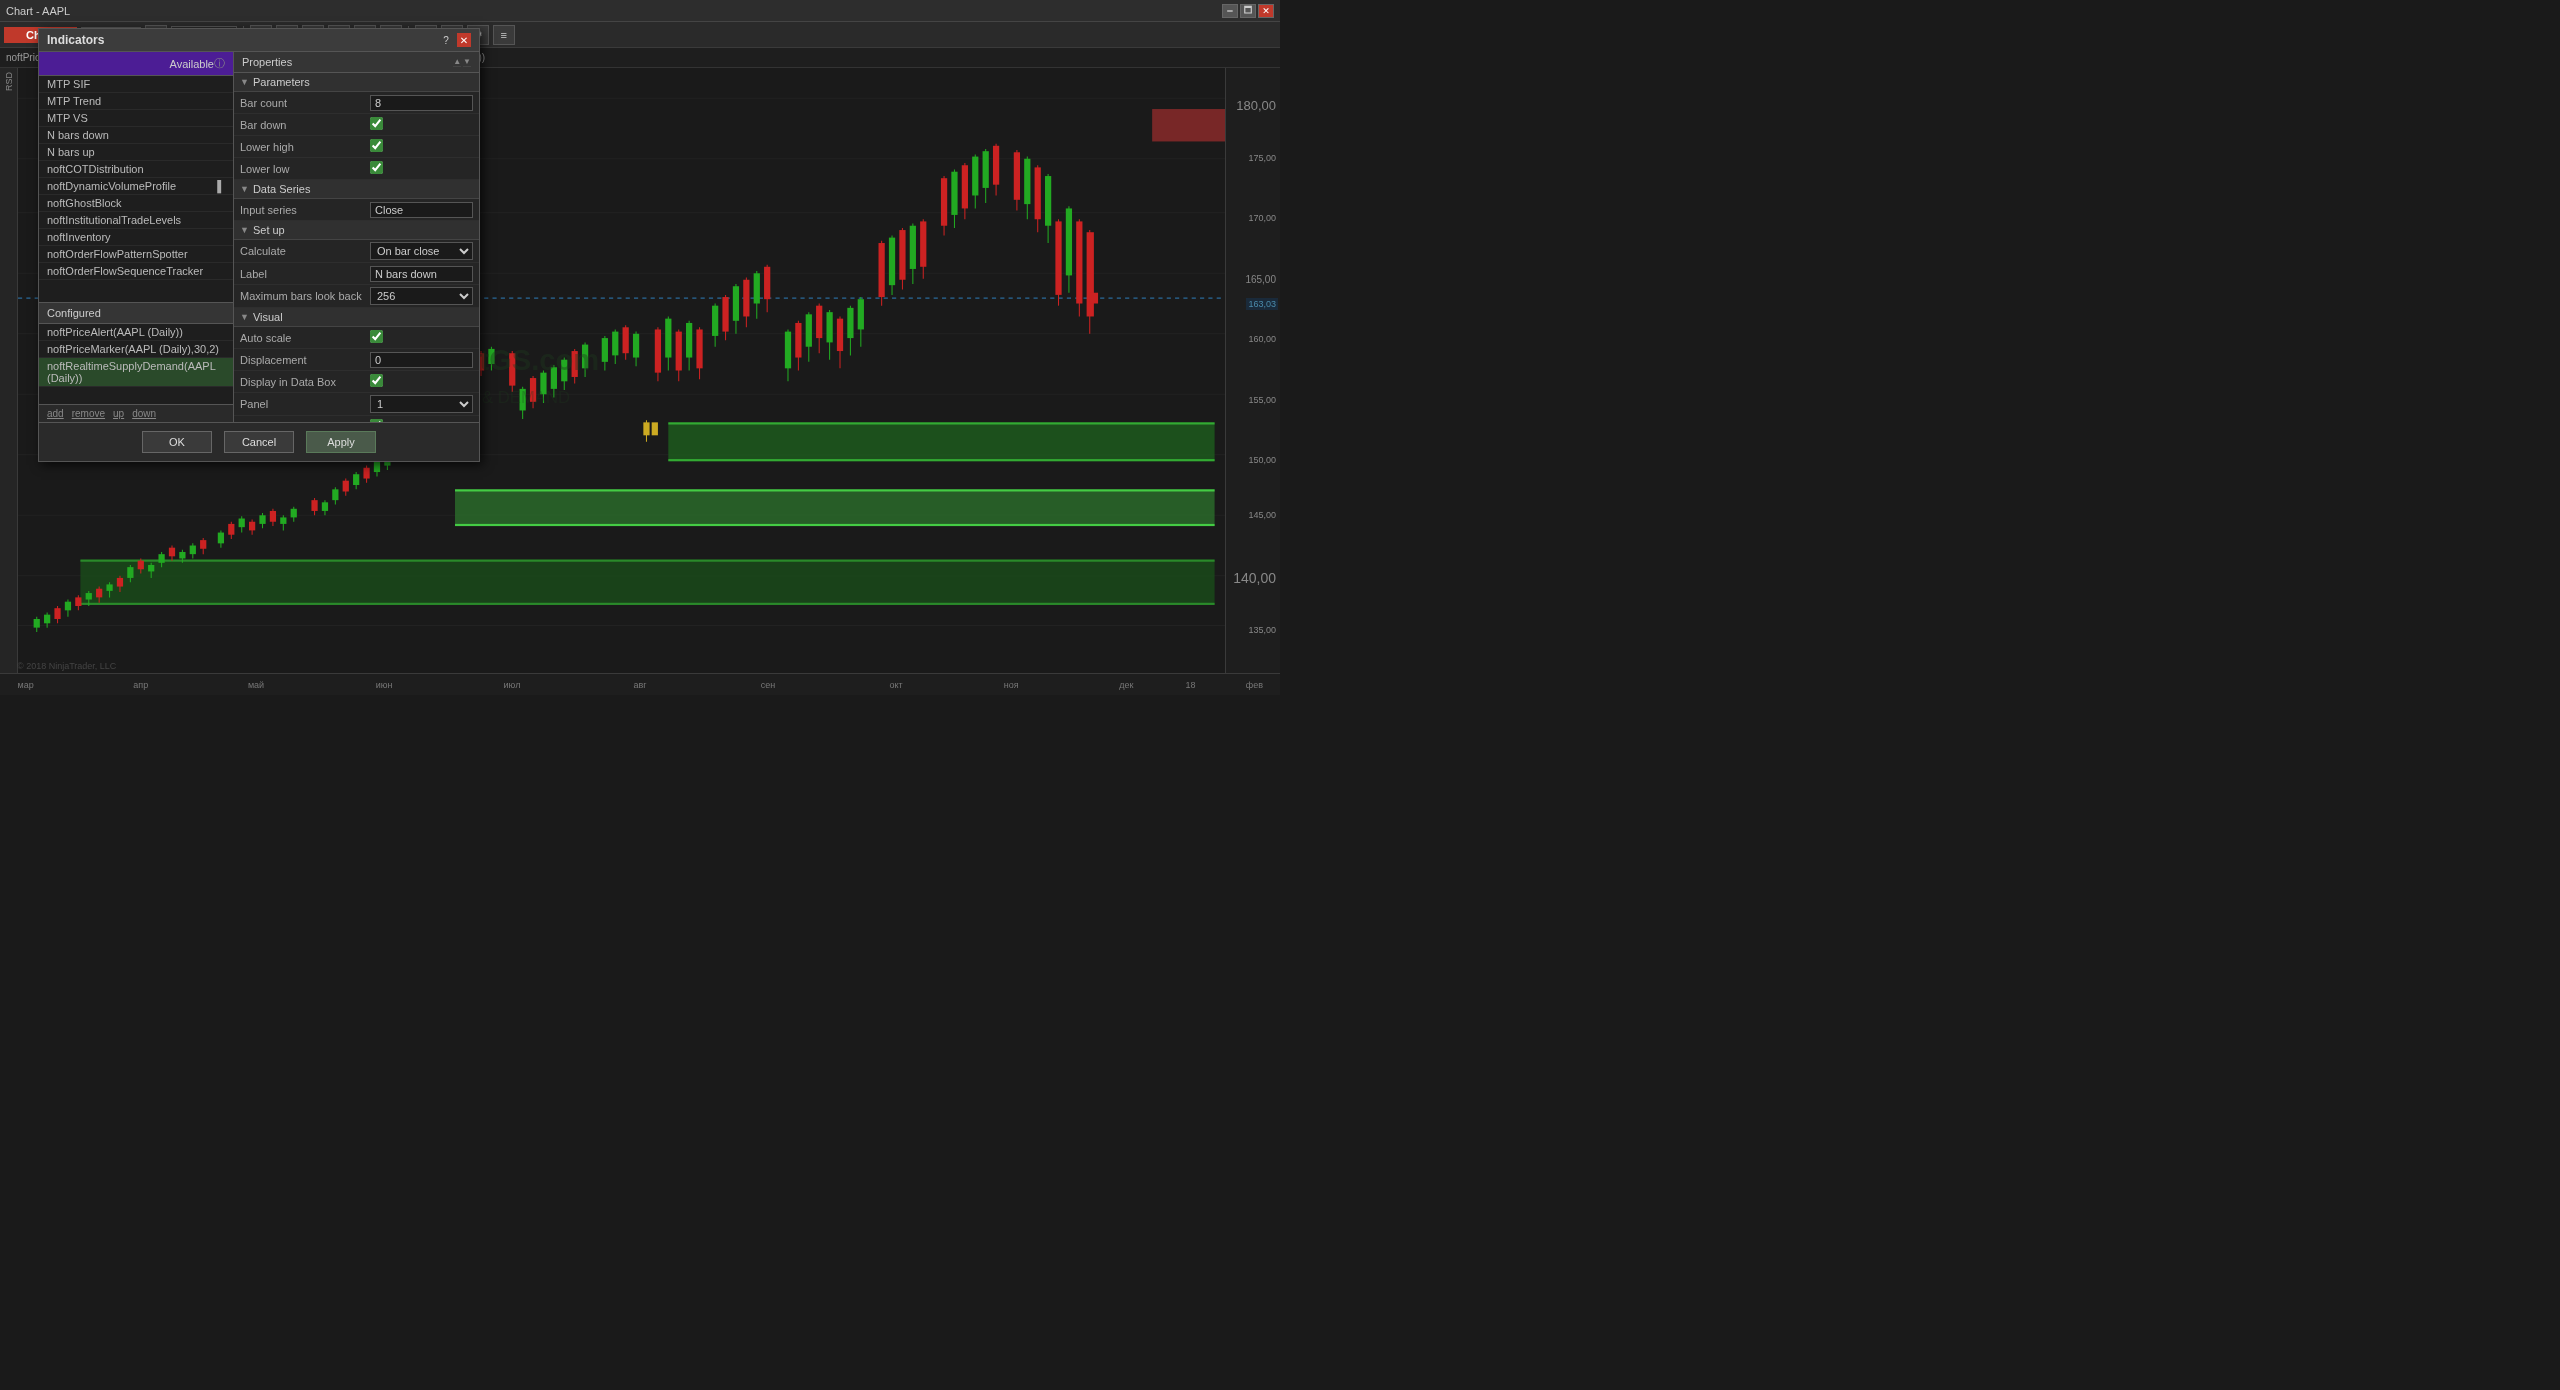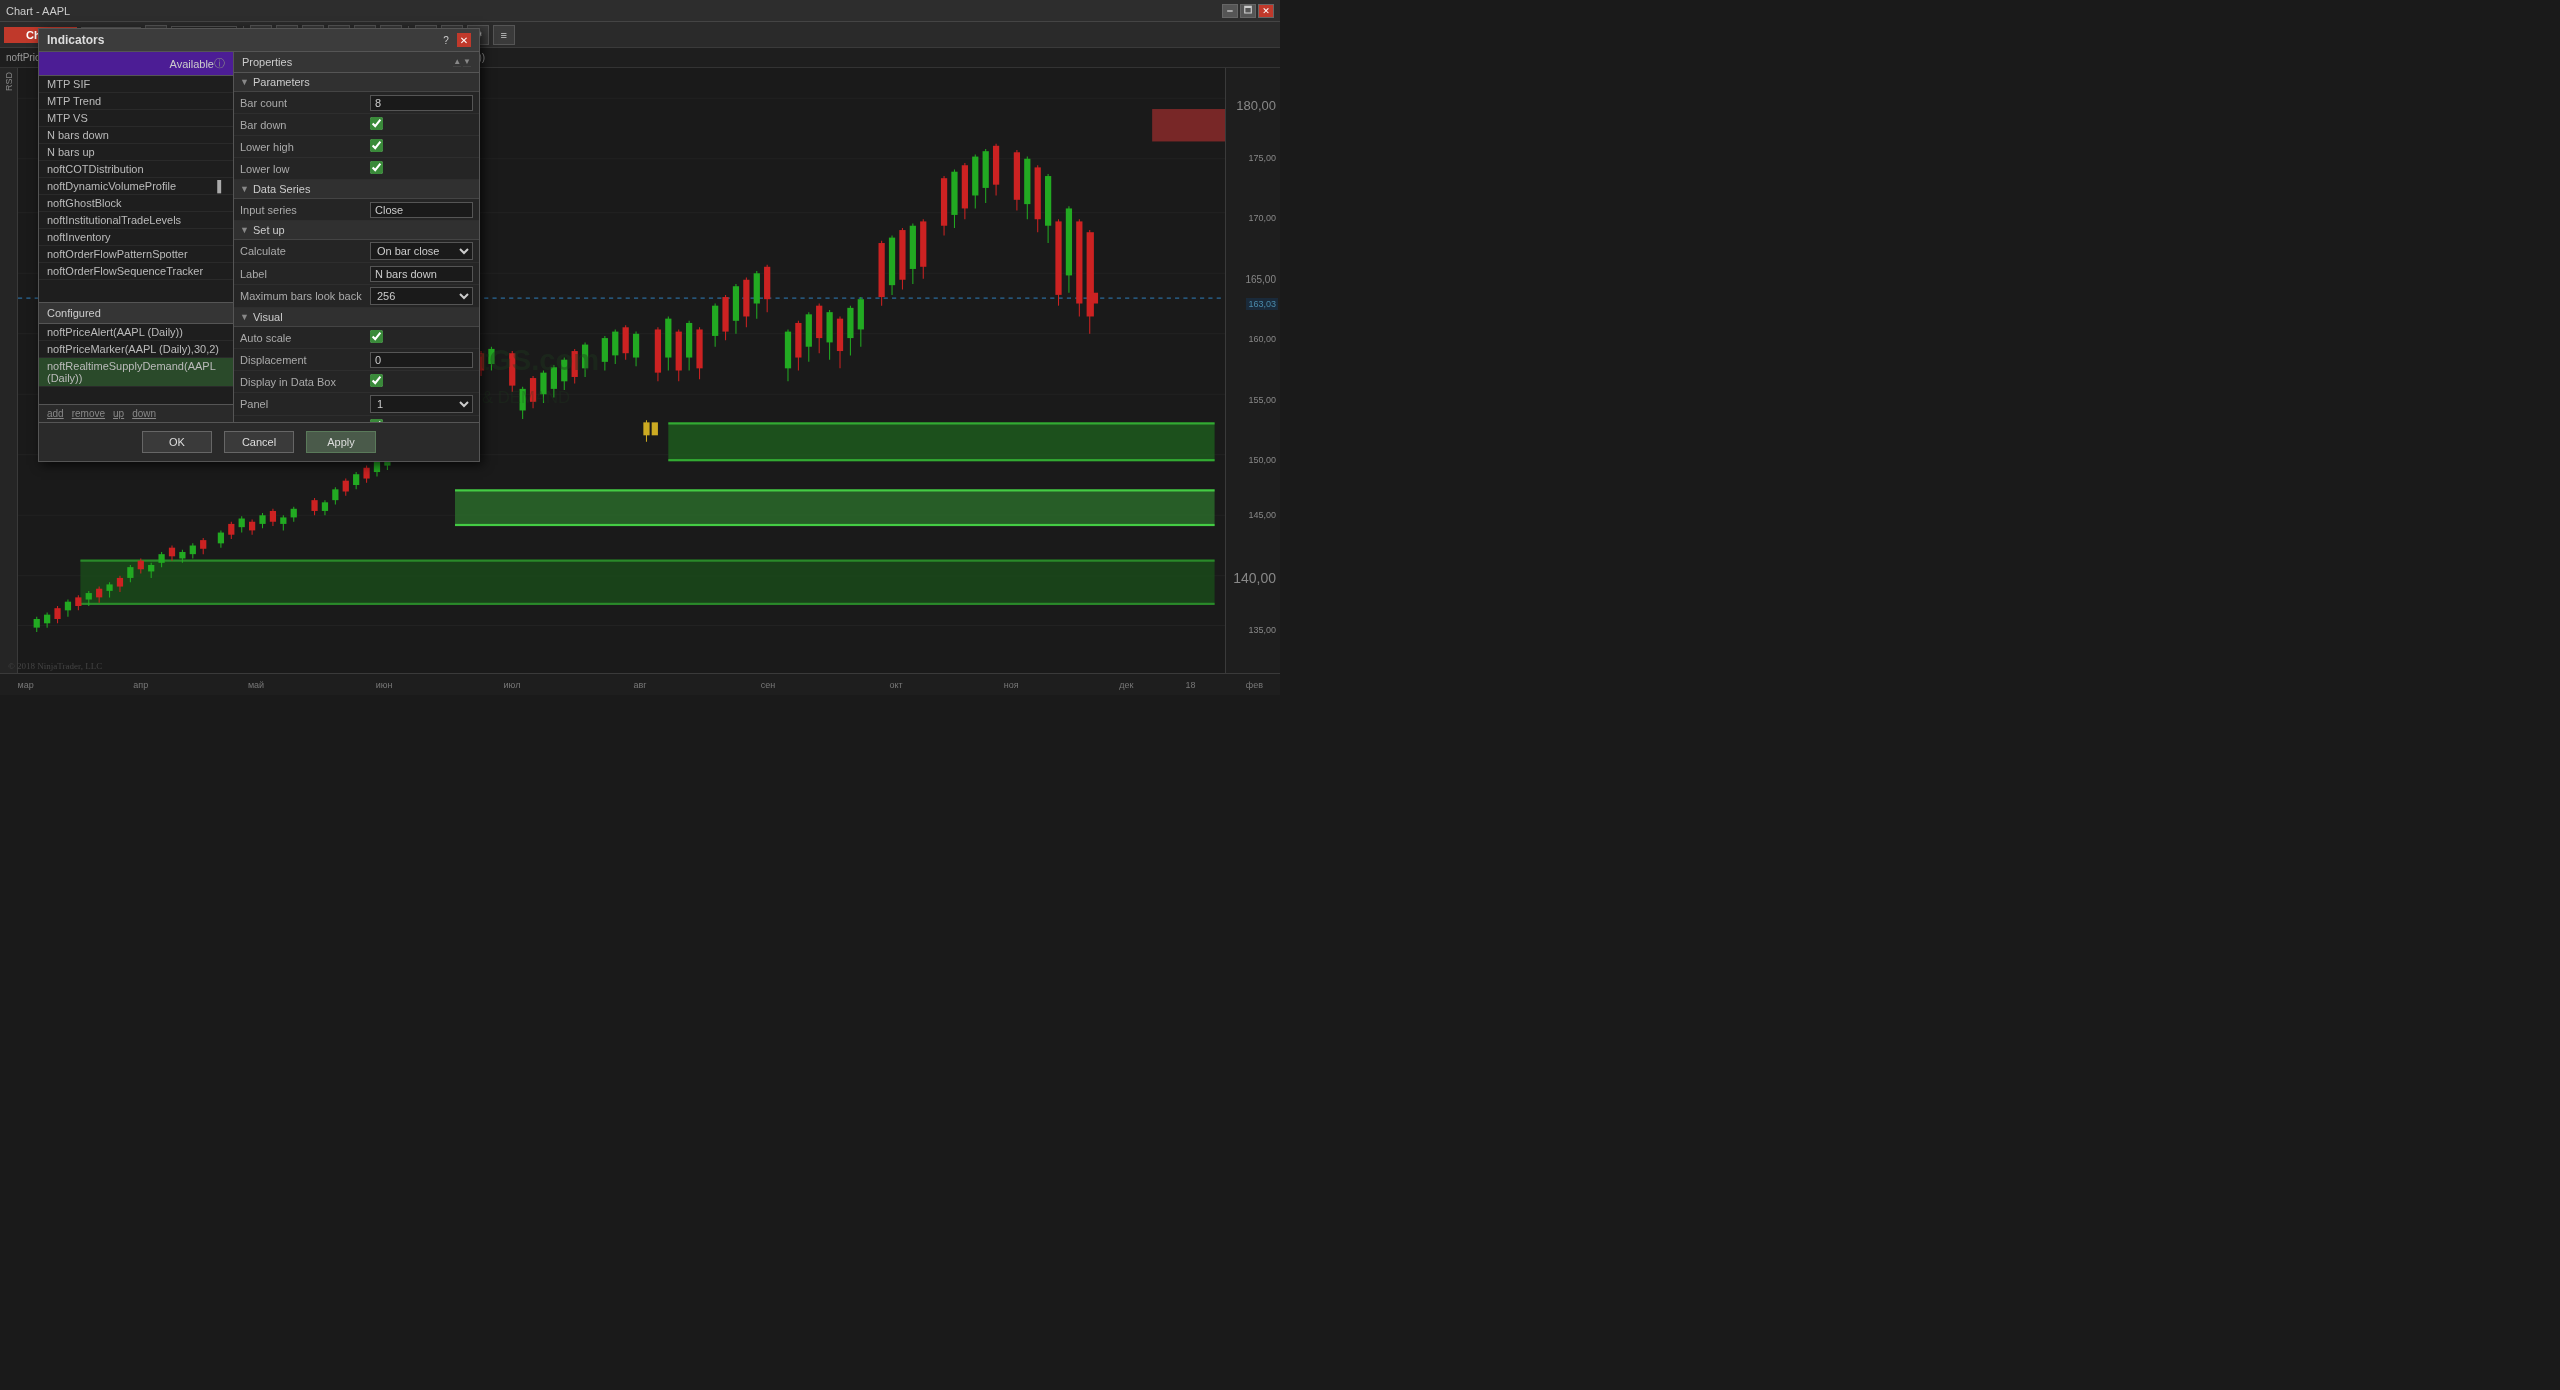--- a/index.html
+++ b/index.html
@@ -414,24 +414,23 @@
       padding: 2px 6px;
       font-size: 11px;
       cursor: pointer;
       height: 18px;
       display: flex;
       align-items: center;
     }
     .copyright {
       position: absolute;
       bottom: 24px;
-      left: 8px;
+      left: 17px;
       font-size: 9px;
       color: #444;
-      font-family: Liberation Serif, serif;
     }
 
     
     ::-webkit-scrollbar { width: 8px; height: 8px; }
     ::-webkit-scrollbar-track { background: #1e1e1e; }
     ::-webkit-scrollbar-thumb { background: #555; }
     .scroll-arrow {
       flex: 1;
       display: flex;
       align-items: center;

